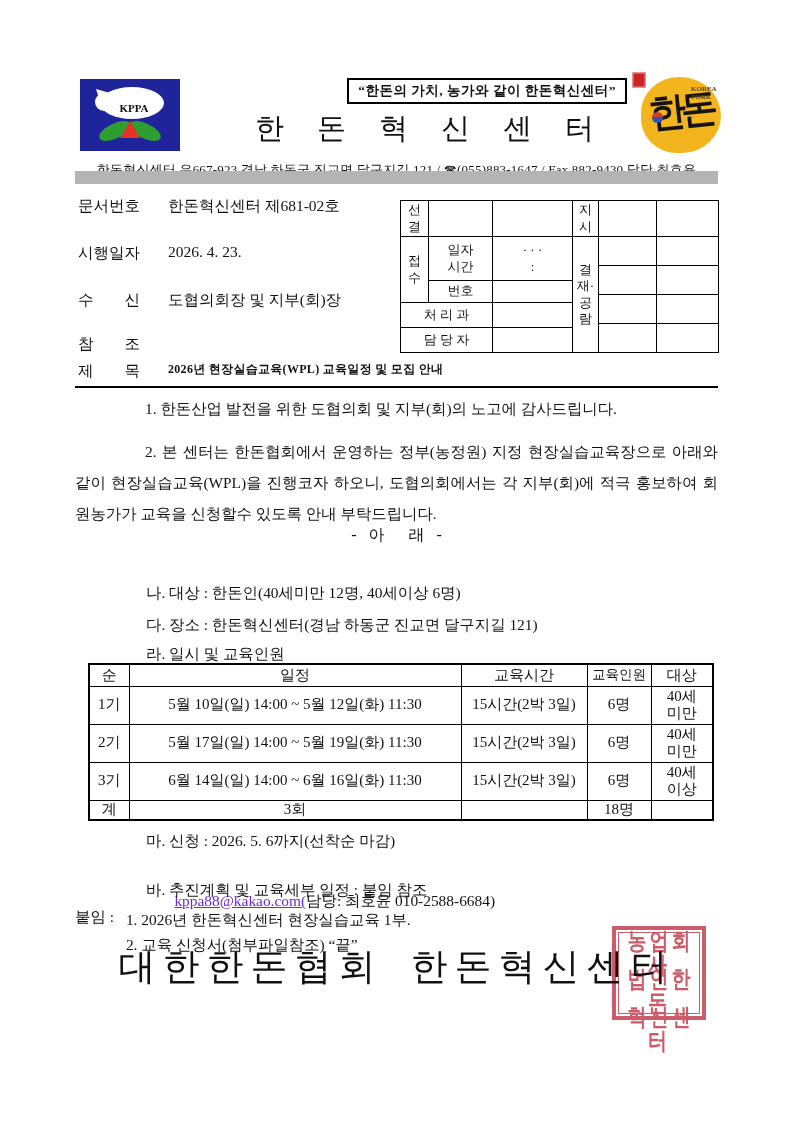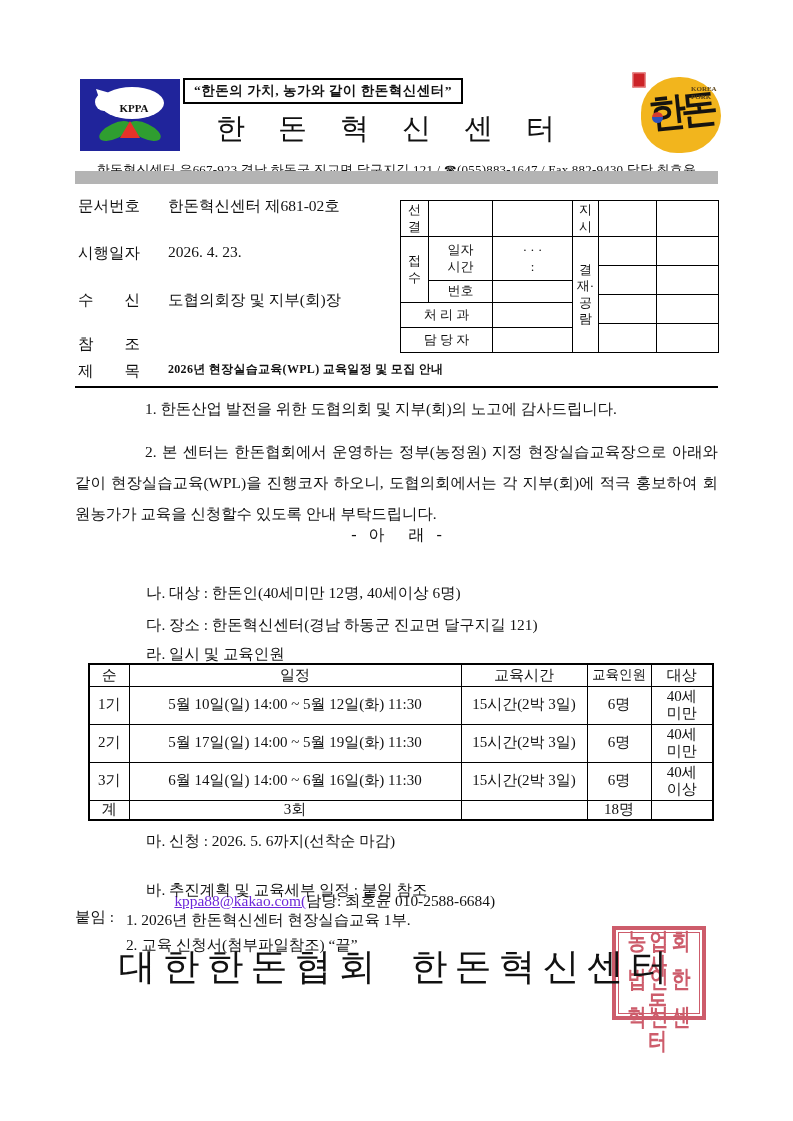--- a/index.html
+++ b/index.html
@@ -1,21 +1,21 @@
 <!DOCTYPE html>
 <html><head>
 <meta charset="utf-8">
 <style>
   html,body{margin:0;padding:0;background:#888;}
   .page{position:relative;width:793px;height:1121px;background:#ffffff;margin:0 auto;
         font-family:"Liberation Serif","DejaVu Serif",serif;color:#111;overflow:hidden;}
 
   
   .kppa-logo{position:absolute;left:80px;top:79px;width:100px;height:72px;}
-  .header-mid{position:absolute;left:183px;top:78px;width:444px;text-align:left;}
+  .header-mid{position:absolute;left:183px;top:78px;width:444px;text-align:right;}
   .slogan-box{display:inline-block;border:2px solid #000;padding:2px 9px;font-weight:bold;
               font-size:13.5px;letter-spacing:.5px;background:#fff;}
   .org-title{margin-top:5px;font-size:29px;letter-spacing:33px;text-indent:33px;white-space:nowrap;}
   .kp-logo{position:absolute;left:632px;top:70px;width:92px;height:86px;}
   .kp-circle{position:absolute;left:9px;top:7px;width:80px;height:76px;background:#f2b51d;
              border-radius:48% 52% 50% 46%;}
   .kp-cal{position:absolute;left:14px;top:16px;width:70px;text-align:center;font-size:37px;
           font-weight:bold;letter-spacing:-5px;transform:rotate(-6deg) scaleY(1.05);color:#151310;}
   .kp-brand{position:absolute;right:1px;top:15px;width:32px;font-size:7px;font-weight:bold;
             color:#5c4316;line-height:1.2;text-align:left;}

